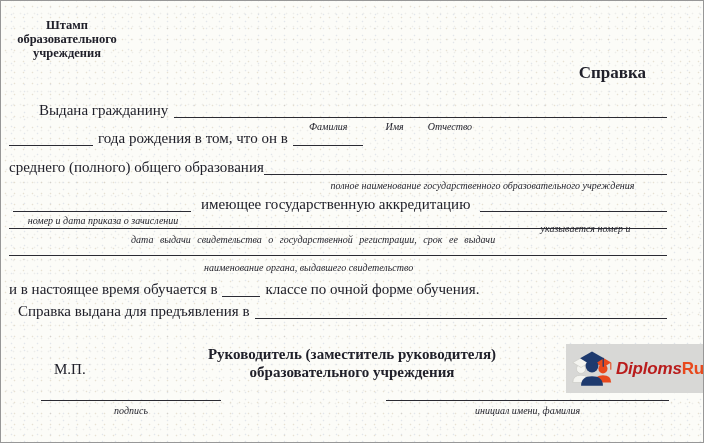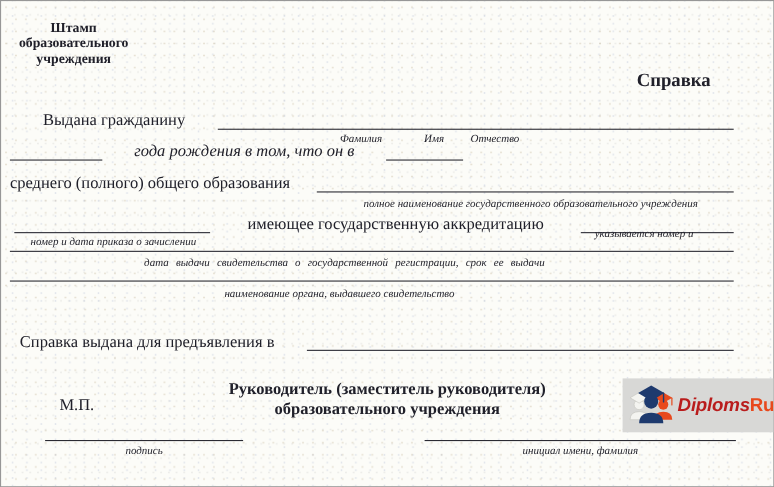--- a/index.html
+++ b/index.html
@@ -13,39 +13,39 @@
     background-image:
       radial-gradient(circle, rgba(176,156,116,.28) 0.6px, transparent 1.1px),
       radial-gradient(circle, rgba(120,140,185,.20) 0.6px, transparent 1.1px),
       radial-gradient(circle, rgba(150,150,150,.15) 0.6px, transparent 1.1px);
     background-size:9px 11px, 13px 7px, 7px 13px;
     background-position:0 0, 4px 3px, 2px 6px;
   }
   .abs{position:absolute;}
   .stamp{font-weight:bold;font-size:12.5px;line-height:14px;text-align:center;}
   .title{font-weight:bold;font-size:17px;text-align:right;}
-  .row{display:flex;align-items:flex-end;font-size:15px;line-height:17px;white-space:nowrap;gap:24px;}
+  .row{display:flex;align-items:flex-end;font-size:15px;line-height:17px;white-space:nowrap;}
   .row .txt{white-space:nowrap;}
   .blank{border-bottom:1.4px solid #2b2b33;height:15px;box-sizing:border-box;margin-bottom:1px;}
   .grow{flex:1;}
   .fullline{border-bottom:1.4px solid #2b2b33;height:15px;box-sizing:border-box;}
   .cap{font-style:italic;font-size:10px;line-height:11px;color:#23232c;white-space:nowrap;text-align:right;}
   .cap.center{text-align:center;}
   .wide{word-spacing:4px;}
   .capgroup{display:flex;}
   .headline{font-weight:bold;font-size:15px;text-align:center;line-height:17px;}
   .mp{font-size:15px;}
   .logo-box{
     background:#d8d8d6;display:flex;align-items:center;gap:3px;
     padding-left:5px;box-sizing:border-box;
   }
   .logo-text{font-family:"Liberation Sans","DejaVu Sans",sans-serif;font-weight:bold;font-size:17px;letter-spacing:-0.2px;white-space:nowrap;}
   .logo-text .p1{color:#b91c1c;font-style:italic;}
   .logo-text .p2{color:#e8491d;}
-  .pad-l{padding-left:5px;font-style:italic;}
+  .pad-l{padding-left:5px;}
   .pad-r{padding-right:5px;}
 </style>
 </head>
 <body>
 
 <div class="page">
 
   <div class="abs stamp" style="left:10px;top:17px;width:112px;">
     <div>Штамп</div>
     <div>образовательного</div>
@@ -75,28 +75,33 @@
     <span class="txt">среднего (полного) общего образования</span>
     <span class="blank grow"></span>
   </div>
 
   <div class="abs row" style="left:12px;top:195px;width:654px;">
     <span class="blank" style="width:178px;"></span>
     <span class="txt" style="padding:0 10px;">имеющее государственную аккредитацию</span>
     <span class="blank grow"></span>
   </div>
   <div class="abs cap center" style="left:8px;top:214px;width:188px;">номер и дата приказа о зачислении</div>
-  <div class="abs cap center" style="left:503px;top:206px;width:163px;">указывается номер и</div>
+  <div class="abs cap center" style="left:503px;top:222px;width:163px;">указывается номер и</div>
 
   <div class="abs fullline" style="left:8px;top:213px;width:658px;"></div>
   <div class="abs cap wide" style="left:130px;top:233px;">дата выдачи свидетельства о государственной регистрации, срок ее выдачи</div>
 
   <div class="abs fullline" style="left:8px;top:240px;width:658px;"></div>
   <div class="abs cap" style="left:203px;top:261px;">наименование органа, выдавшего свидетельство</div>
 
+  <div class="abs row" style="left:8px;top:280px;">
+    <span class="txt pad-r">и в настоящее время обучается в</span>
+    <span class="blank" style="width:38px;"></span>
+    <span class="txt pad-l">классе по очной форме обучения.</span>
+  </div>
 
   <div class="abs row" style="left:17px;top:302px;width:649px;">
     <span class="txt">Справка выдана для предъявления в</span>
     <span class="blank grow" style="margin-left:6px;"></span>
   </div>
 
   <div class="abs headline" style="left:0;top:345px;width:702px;">Руководитель (заместитель руководителя)</div>
   <div class="abs headline" style="left:0;top:363px;width:702px;">образовательного учреждения</div>
   <div class="abs mp" style="left:53px;top:360px;">М.П.</div>
 

